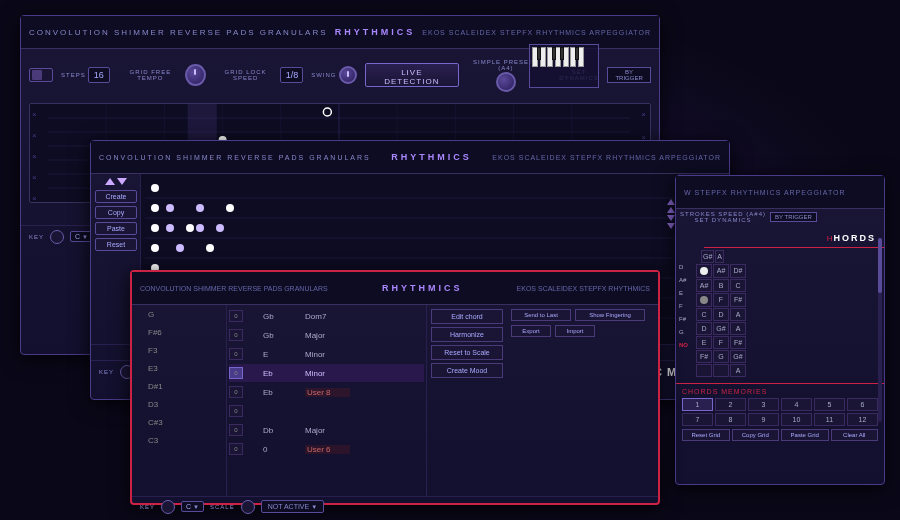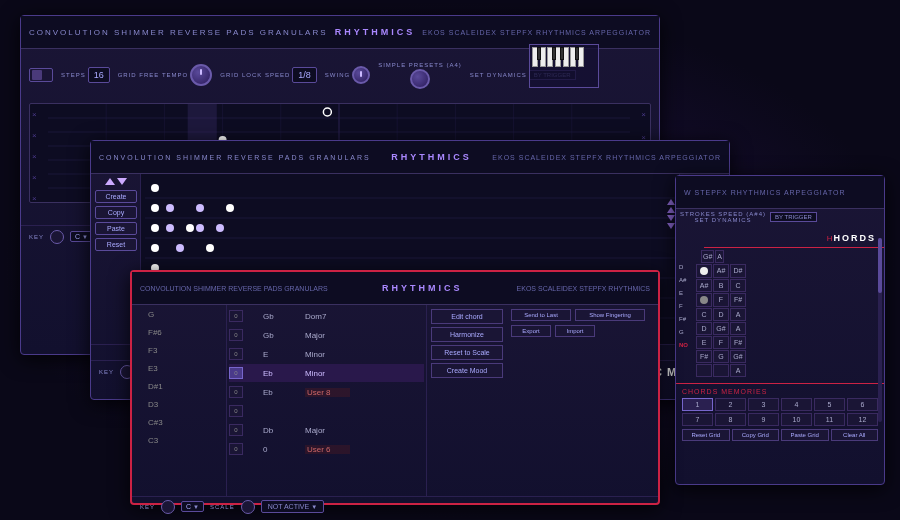--- a/index.html
+++ b/index.html
@@ -670,20 +670,23 @@
       <div class="ctrl-group">
         <span class="ctrl-label">GRID LOCK SPEED</span>
         <div class="display-box">1/8</div>
       </div>
 
       <div class="ctrl-group">
         <span class="ctrl-label">SWING</span>
         <div class="knob knob-small"></div>
       </div>
 
+      <div class="ctrl-group">
+        <button class="live-detect-btn">LIVE DETECTION</button>
+      </div>
 
       <div class="piano-area">
         <div class="mini-keyboard">
           <div class="mini-key-white"></div>
           <div class="mini-key-black"></div>
           <div class="mini-key-white"></div>
           <div class="mini-key-white"></div>
           <div class="mini-key-black"></div>
           <div class="mini-key-white"></div>
           <div class="mini-key-black"></div>

